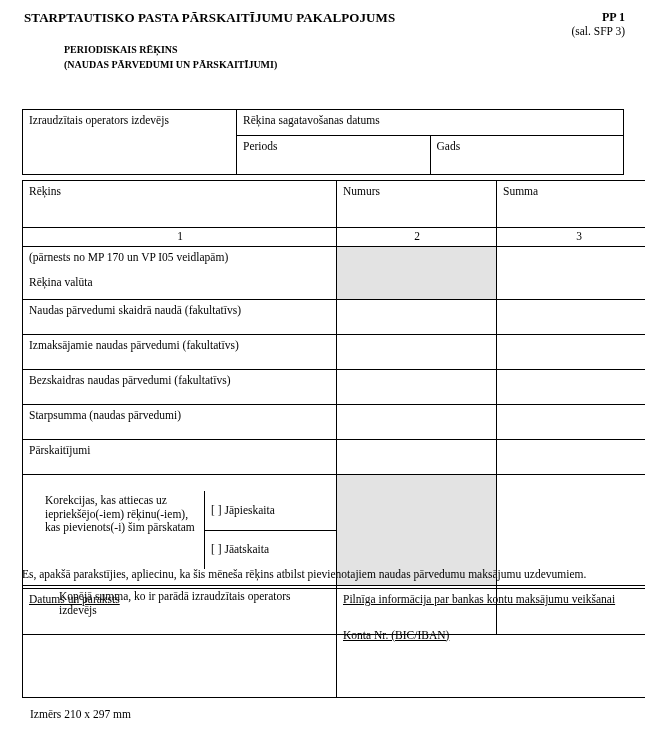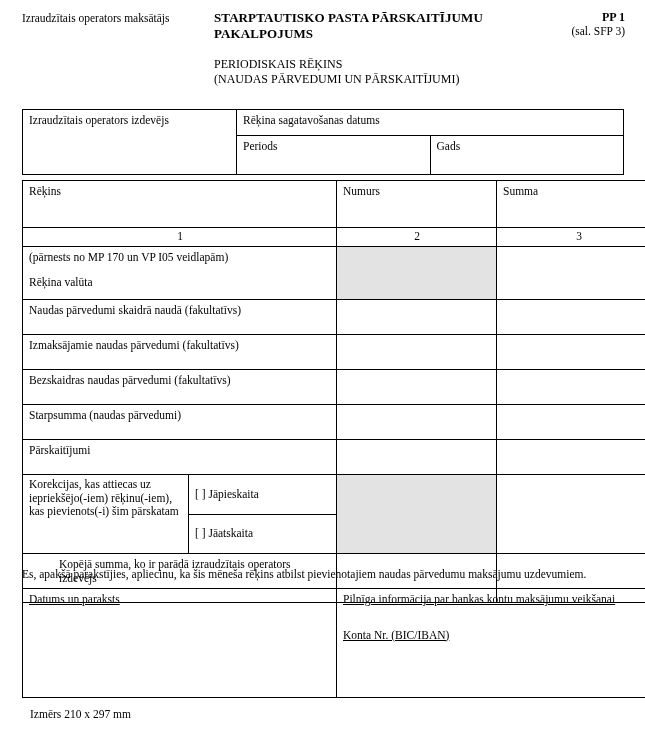--- a/index.html
+++ b/index.html
@@ -40,24 +40,25 @@
     flex: 1;
     padding-left: 2px;
   }
   .hdr-title {
     font-weight: bold;
     font-size: 13px;
     line-height: 15.5px;
     letter-spacing: 0.1px;
   }
   .hdr-sub {
-    font-weight: normal;
-    font-size: 12px;
+    font-weight: bold;
+    font-size: 10px;
     line-height: 15px;
     margin-top: 16px;
+    margin-left: 40px;
   }
   .hdr-right {
     width: 92px;
     text-align: right;
     font-size: 11.5px;
     line-height: 14px;
   }
   .hdr-right .code {
     font-weight: bold;
     font-size: 12px;
@@ -103,21 +104,21 @@
   .r-head td { height: 38px; }
   .r-nums td {
     text-align: center;
     height: 14px;
     padding-top: 2px;
     padding-bottom: 2px;
   }
   .shaded { background: #e3e3e3; }
   .r-tall td   { height: 44px; }
   .r-normal td { height: 26px; }
-  .corr-cell { padding: 0 !important; }
+  .corr-cell { padding: 16px !important; }
   .corr-table {
     border-collapse: collapse;
     table-layout: fixed;
     width: 100%;
     height: 100%;
     font-size: 11.5px;
   }
   .corr-table td {
     border: none;
     padding: 3px 5px 3px 6px;
@@ -168,21 +169,20 @@
     top: 708px;
     font-size: 11.5px;
   }
 </style>
 </head>
 <body>
 
 <div class="page">
 
   <div class="header">
-    <div class="hdr-left">Izraudzītais operators maksātājs</div>
     <div class="hdr-mid">
       <div class="hdr-title">STARPTAUTISKO PASTA PĀRSKAITĪJUMU PAKALPOJUMS</div>
       <div class="hdr-sub">
         <div>PERIODISKAIS RĒĶINS</div>
         <div>(NAUDAS PĀRVEDUMI UN PĀRSKAITĪJUMI)</div>
       </div>
     </div>
     <div class="hdr-right">
       <div class="code">PP 1</div>
       <div>(sal. SFP 3)</div>

